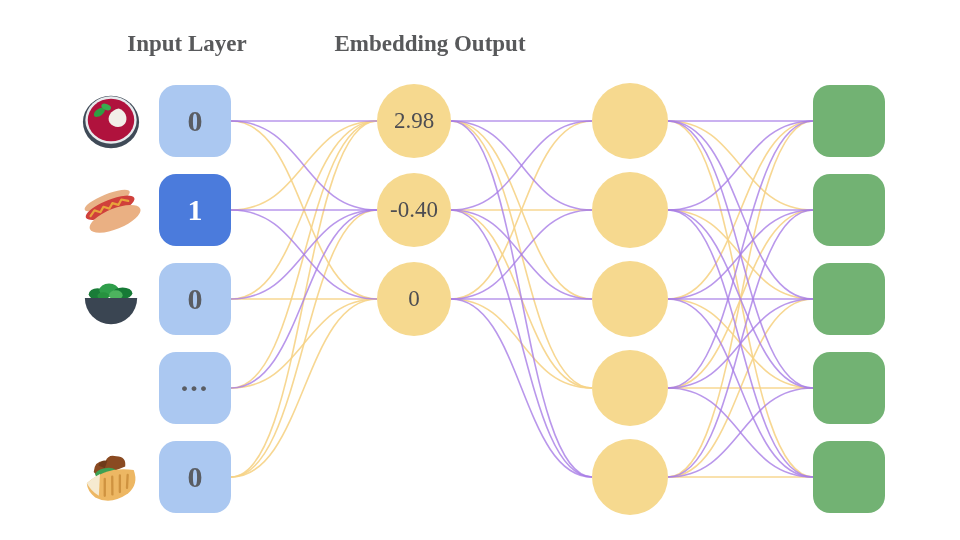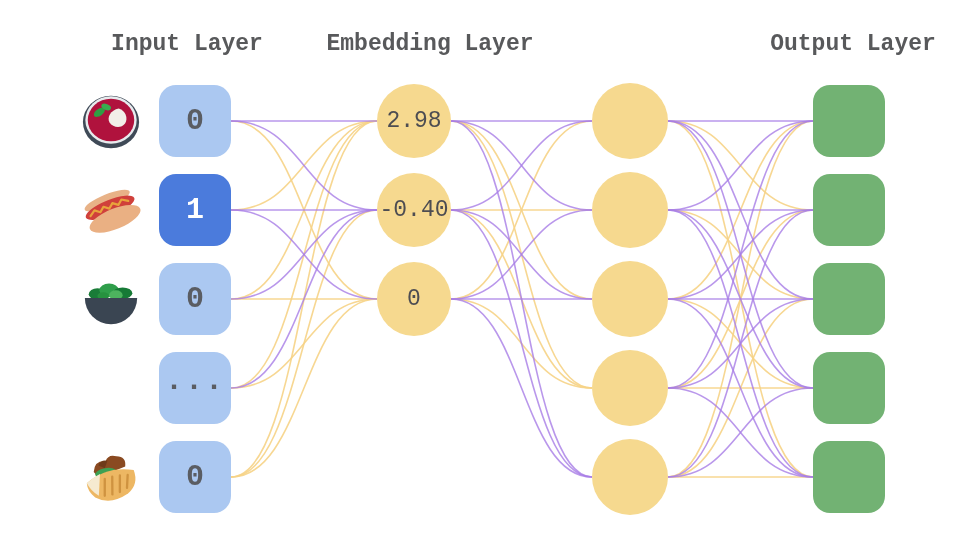--- a/index.html
+++ b/index.html
@@ -1,17 +1,17 @@
 <!DOCTYPE html>
 <html style="--edge-purple: #a87de6; --edge-yellow: #f6d386; --input-box: #abc8f1; --input-box-active: #4b7bdc; --node-fill: #f6d98f; --output-fill: #72b273; --title-text: #58595b; --value-text: #5a5d63; --active-value-text: #ffffff;"><head>
 <meta charset="utf-8">
 <style>
   html,body{margin:0;padding:0;background:#ffffff;}
   .stage{position:relative;width:960px;height:540px;background:#ffffff;overflow:hidden;
-         font-family:Liberation Mono, monospace;}
+         font-family:Liberation Serif, serif;}
   .edges{position:absolute;left:0;top:0;width:960px;height:540px;}
   .layer-title{position:absolute;transform:translateX(-50%);font-weight:bold;font-size:23px;
                color:var(--title-text,#58595b);white-space:nowrap;}
   .node{position:absolute;display:flex;align-items:center;justify-content:center;box-sizing:border-box;}
   .in-box{left:159px;width:72px;height:72px;border-radius:17px;background:var(--input-box,#abc8f1);
           font-weight:bold;font-size:30px;color:var(--value-text,#5a5d63);}
   .in-box.active{background:var(--input-box-active,#4b7bdc);color:var(--active-value-text,#ffffff);}
   .in-box .dots{display:block;transform:translateY(-7px);letter-spacing:2px;}
   .emb-node{left:377px;width:74px;height:74px;border-radius:50%;background:var(--node-fill,#f6d98f);
             font-size:23px;color:#4d4d52;}
@@ -77,22 +77,21 @@
       <path d="M 668 299 C 740.5 299 740.5 299 813 299" stroke="#a87de6" stroke-width="1.6" fill="none" opacity="0.8"></path>
       <path d="M 668 299 C 740.5 299 740.5 477 813 477" stroke="#a87de6" stroke-width="1.6" fill="none" opacity="0.8"></path>
       <path d="M 668 388 C 740.5 388 740.5 121 813 121" stroke="#a87de6" stroke-width="1.6" fill="none" opacity="0.8"></path>
       <path d="M 668 388 C 740.5 388 740.5 299 813 299" stroke="#a87de6" stroke-width="1.6" fill="none" opacity="0.8"></path>
       <path d="M 668 388 C 740.5 388 740.5 477 813 477" stroke="#a87de6" stroke-width="1.6" fill="none" opacity="0.8"></path>
       <path d="M 668 477 C 740.5 477 740.5 210 813 210" stroke="#a87de6" stroke-width="1.6" fill="none" opacity="0.8"></path>
       <path d="M 668 477 C 740.5 477 740.5 388 813 388" stroke="#a87de6" stroke-width="1.6" fill="none" opacity="0.8"></path>
     </svg>
 
   <div class="layer-title" style="left:187px;top:31px">Input Layer</div>
-  <div class="layer-title" style="left:430px;top:31px">Embedding Layer</div>
-  <div class="layer-title" style="left:853px;top:31px">Output Layer</div>
+  <div class="layer-title" style="left:430px;top:31px">Embedding Output</div>
 
   <div class="icon" style="top:90px">
     <svg viewBox="0 0 64 64">
       <ellipse cx="32" cy="33" rx="29" ry="27" fill="#3f4a57"></ellipse>
       <ellipse cx="32" cy="31" rx="26.5" ry="24.5" fill="#e8ebee"></ellipse>
       <ellipse cx="32" cy="31" rx="24" ry="22" fill="#b0123d"></ellipse>
       <path d="M40 19 C47 21 50 29 46.5 34.5 C42.5 40 34 39 30.5 33.5 C27.5 28.5 31.5 20.5 40 19 Z" fill="#f2eee8"></path>
       <ellipse cx="20" cy="23" rx="6.5" ry="3.6" transform="rotate(-35 20 23)" fill="#2f9e43"></ellipse>
       <ellipse cx="27" cy="17.5" rx="5.2" ry="3" transform="rotate(22 27 17.5)" fill="#39ad4f"></ellipse>
     </svg>

